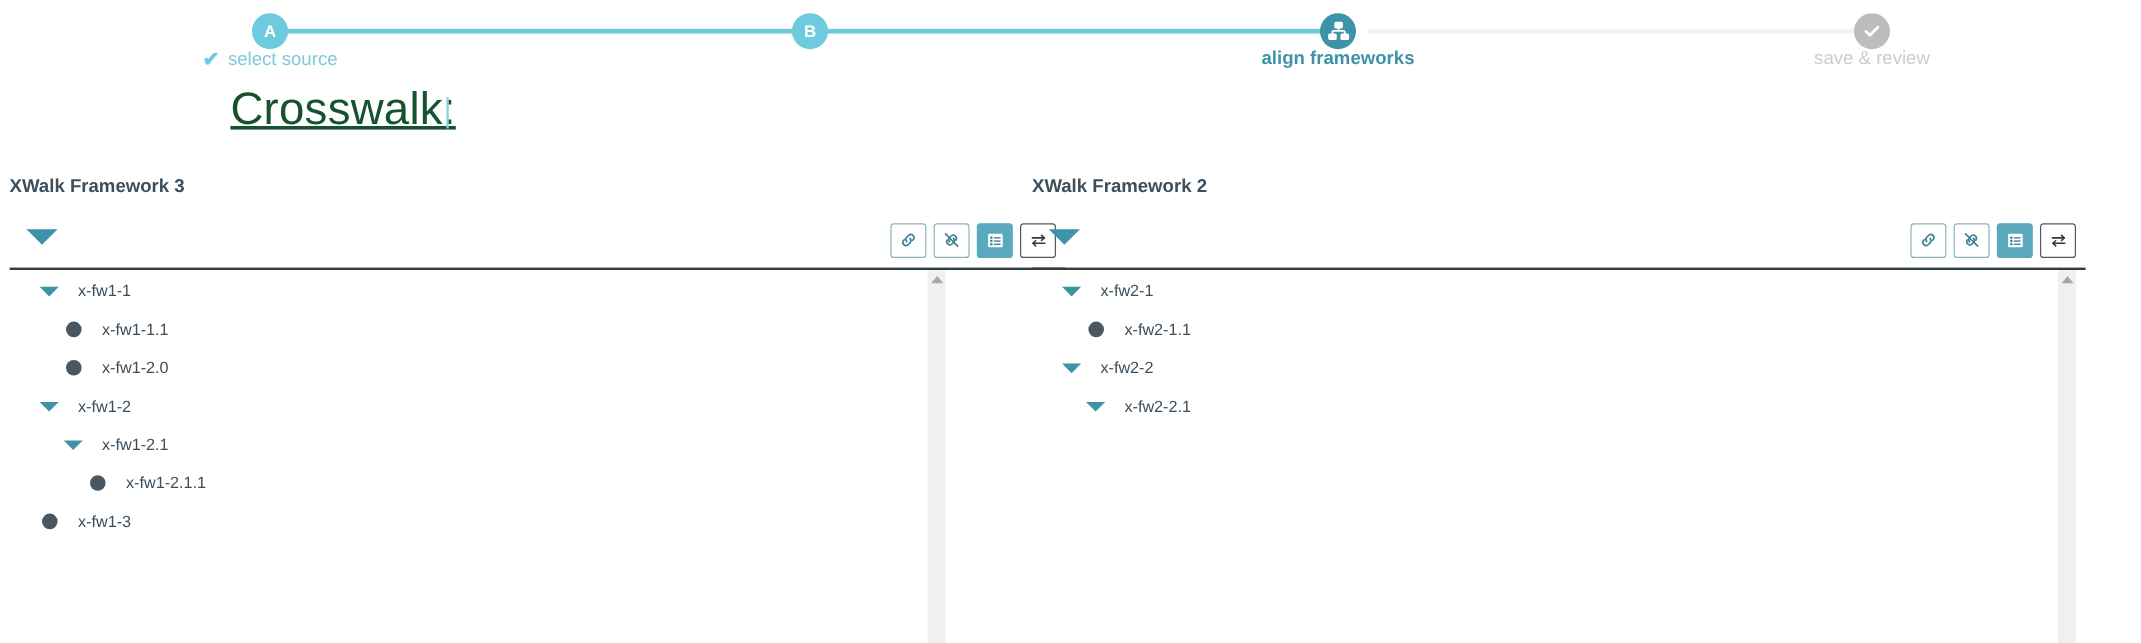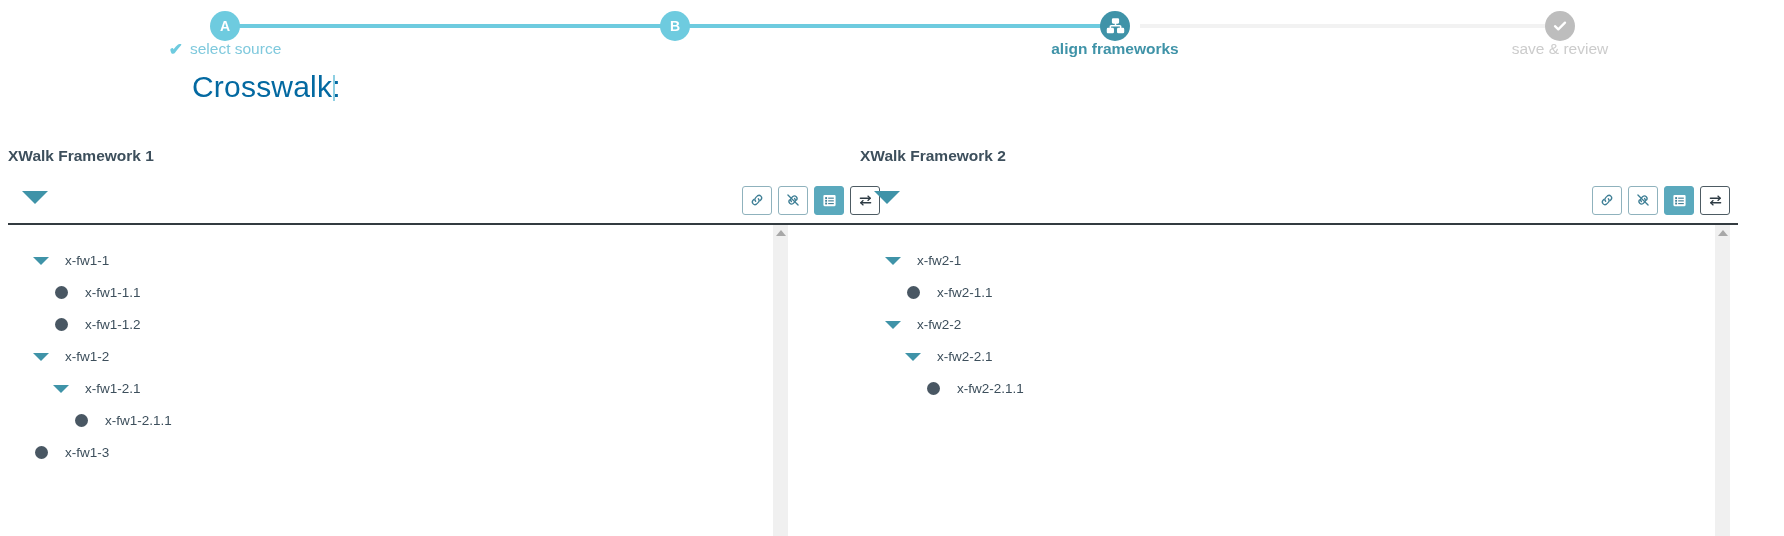--- a/index.html
+++ b/index.html
@@ -78,25 +78,26 @@
 
   .sitemap-svg { display:block; }
   .checkcircle-svg { display:block; }
 
   
   .title-row {
     position: absolute;
     top: 70px; left: 192px;
   }
   .xwalk-title {
-    font-size: 30px;
-    color: #0369a1;
+    font-size: 38px;
+    color: #14532d;
     font-weight: normal;
     letter-spacing: 0.2px;
     position: relative;
+    text-decoration: underline;
   }
   .caret-bar {
     display: inline-block;
     width: 2px;
     height: 26px;
     background: #8ecfe2;
     vertical-align: -4px;
     margin-left: -8px;
     margin-right: 5px;
   }
@@ -169,21 +170,21 @@
     margin: 0;
   }
 
   
   .tree-wrap {
     position: relative;
     height: 320px;
     overflow: hidden;
   }
   .tree {
-    padding-top: 20px;
+    padding-top: 2px;
   }
   .tree-node {
     height: 32px;
     display: flex;
     align-items: center;
     cursor: pointer;
   }
   .node-icon {
     width: 26px;
     display: flex;
@@ -272,21 +273,21 @@
 
 <div class="title-row">
   <div class="xwalk-title">
     <span>Crosswalk:</span><span class="caret-bar"></span>
   </div>
 </div>
 
 <div class="panels">
 
   <div class="panel panel-left">
-    <div class="panel-heading">XWalk Framework 1</div>
+    <div class="panel-heading">XWalk Framework 3</div>
 
     <div class="panel-toolbar">
       <div class="root-caret">
           <div class="tri"></div>
         </div>
 
       <div class="btn-group">
         <div class="tbtn">
           <svg width="14" height="14" viewBox="0 0 16 16" fill="none" stroke="#3f7f96" stroke-width="1.5" stroke-linecap="round">
             <path d="M6.5 9.5 a3 3 0 0 1 0-4.2 l2-2 a3 3 0 0 1 4.2 4.2 l-1 1"></path>
@@ -335,21 +336,21 @@
           <div class="tree-node lvl1">
             <span class="node-icon">
               <span class="dot"></span>
             </span>
             <span class="node-label">x-fw1-1.1</span>
           </div>
           <div class="tree-node lvl1">
             <span class="node-icon">
               <span class="dot"></span>
             </span>
-            <span class="node-label">x-fw1-1.2</span>
+            <span class="node-label">x-fw1-2.0</span>
           </div>
           <div class="tree-node lvl0">
             <span class="node-icon">
               <span class="tri-sm"></span>
             </span>
             <span class="node-label">x-fw1-2</span>
           </div>
           <div class="tree-node lvl1">
             <span class="node-icon">
               <span class="tri-sm"></span>
@@ -440,26 +441,20 @@
               <span class="tri-sm"></span>
             </span>
             <span class="node-label">x-fw2-2</span>
           </div>
           <div class="tree-node lvl1">
             <span class="node-icon">
               <span class="tri-sm"></span>
             </span>
             <span class="node-label">x-fw2-2.1</span>
           </div>
-          <div class="tree-node lvl2">
-            <span class="node-icon">
-              <span class="dot"></span>
-            </span>
-            <span class="node-label">x-fw2-2.1.1</span>
-          </div>
         </div>
       <div class="vscroll">
         <div class="vscroll-arrow"></div>
       </div>
     </div>
   </div>
 
 </div>
 
 </body></html>

